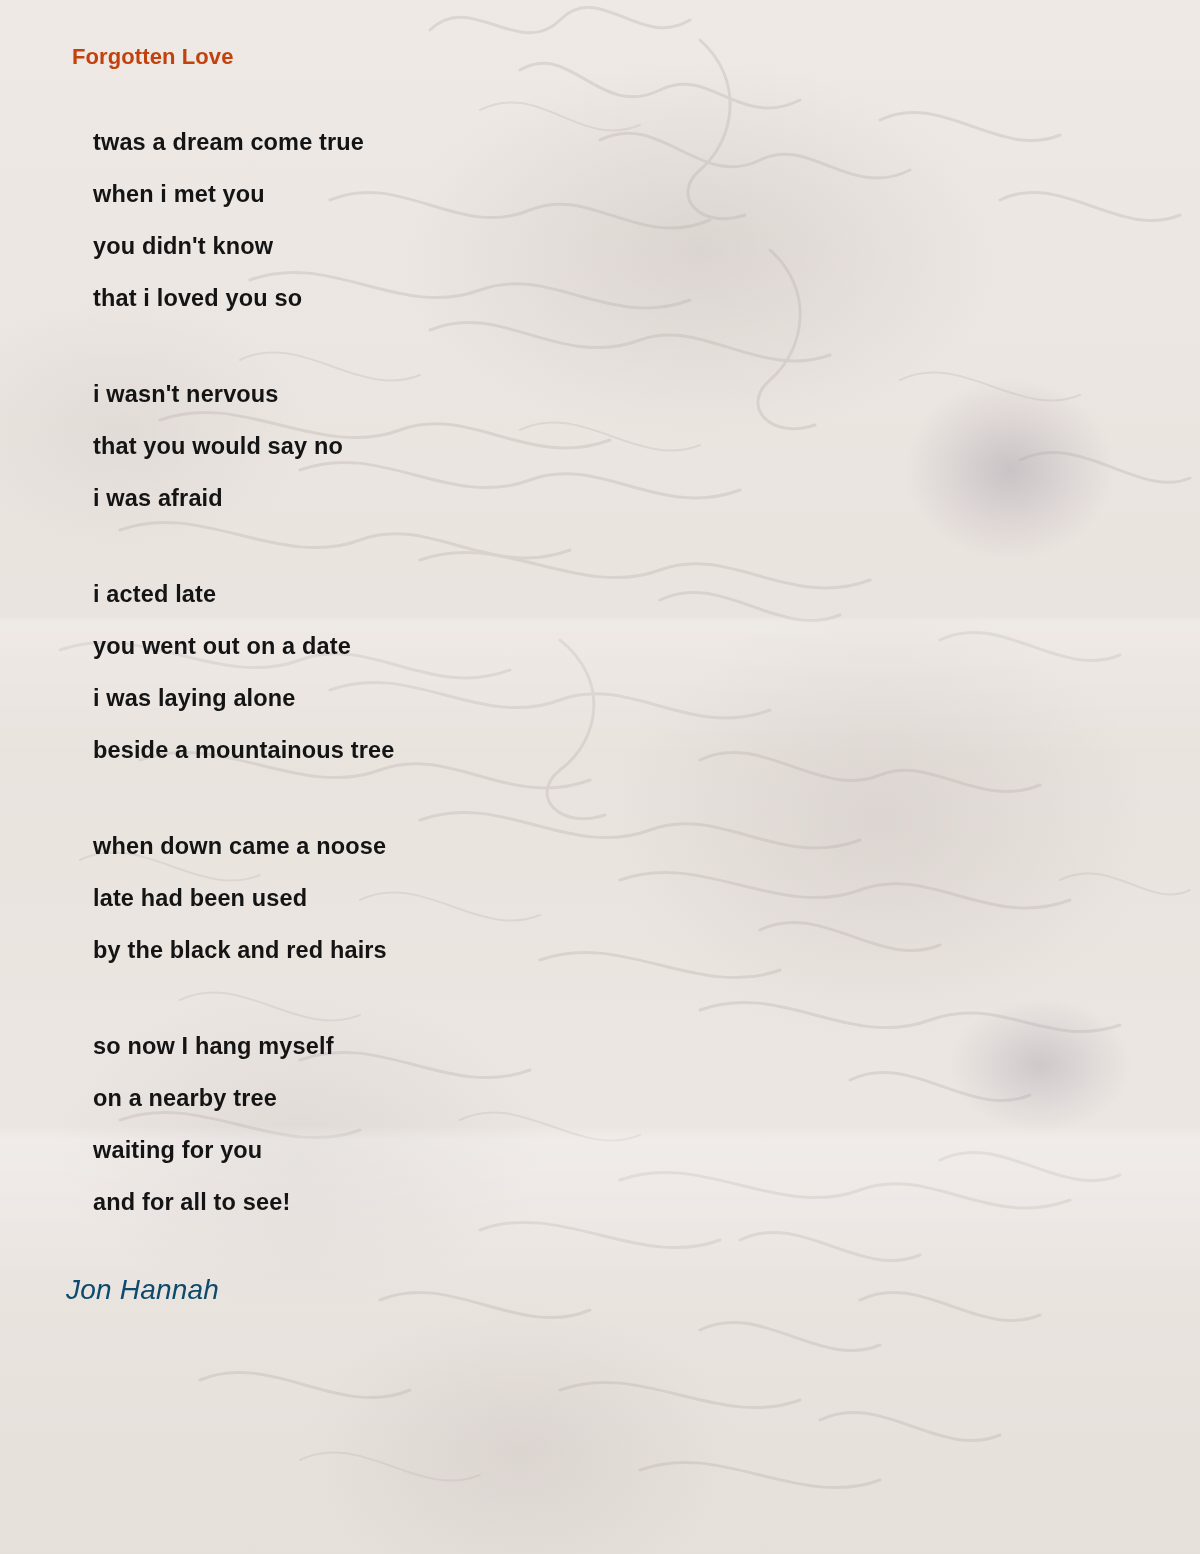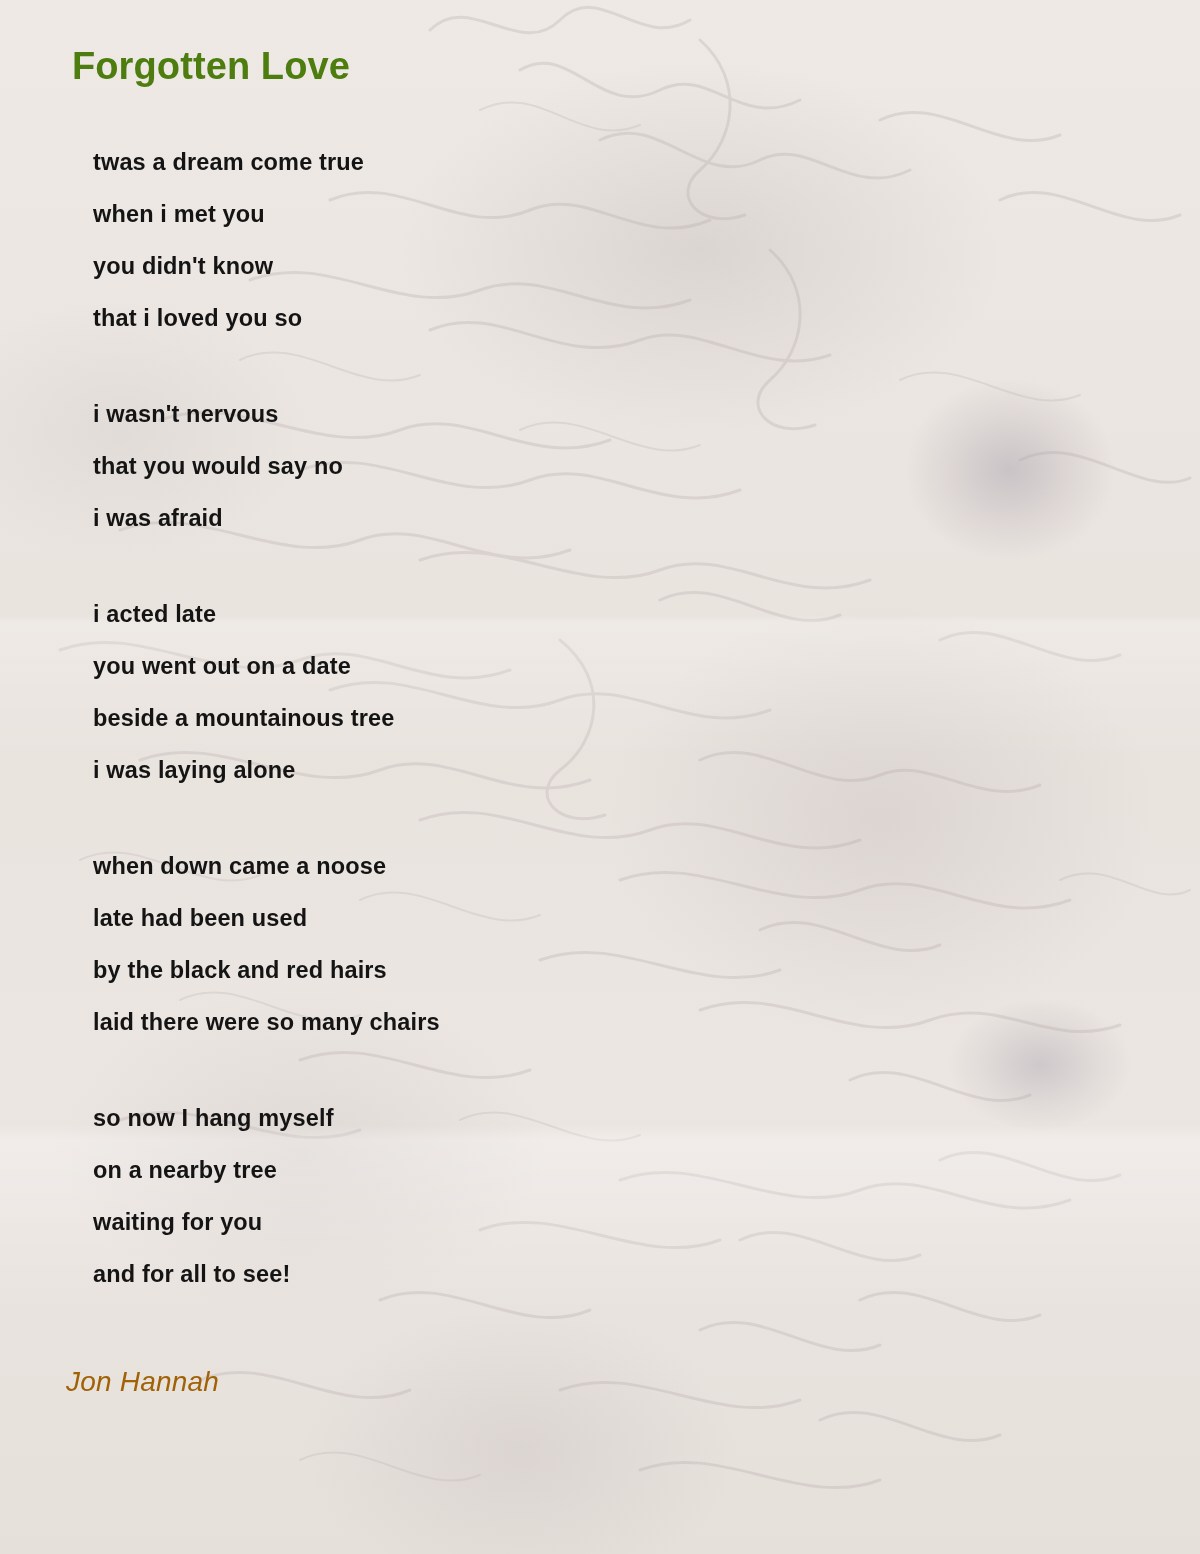--- a/index.html
+++ b/index.html
@@ -62,23 +62,23 @@
   
   .content {
     position: absolute;
     left: 66px;
     top: 44px;
     width: 900px;
     z-index: 5;
   }
 
   .poem-title {
-    font-size: 38px;
+    font-size: 22px;
     font-weight: bold;
-    color: #4d7c0f;
+    color: #c2410c;
     letter-spacing: 0.1px;
     margin: 0 0 0 6px;
     line-height: 1.2;
   }
 
   .stanzas {
     margin-top: 46px;
     margin-left: 27px;
   }
 
@@ -89,24 +89,24 @@
   .line {
     font-size: 23.5px;
     font-weight: bold;
     color: #141414;
     line-height: 52px;
     letter-spacing: 0.15px;
     white-space: pre;
   }
 
   .author {
-    margin-top: 66px;
+    margin-top: 46px;
     font-size: 28px;
     font-style: italic;
-    color: #a16207;
+    color: #0c4a6e;
     letter-spacing: 0.2px;
   }
 </style>
 </head>
 <body>
 
 <div class="page">
 
   <div class="paper-texture"></div>
 
@@ -185,29 +185,28 @@
 
       <div class="stanza">
         <div class="line">i wasn't nervous</div>
         <div class="line">that you would say no</div>
         <div class="line">i was afraid</div>
       </div>
 
       <div class="stanza">
         <div class="line">i acted late</div>
         <div class="line">you went out on a date</div>
+        <div class="line">i was laying alone</div>
         <div class="line">beside a mountainous tree</div>
-        <div class="line">i was laying alone</div>
       </div>
 
       <div class="stanza">
         <div class="line">when down came a noose</div>
         <div class="line">late had been used</div>
         <div class="line">by the black and red hairs</div>
-        <div class="line">laid there were so many chairs</div>
       </div>
 
       <div class="stanza">
         <div class="line">so now I hang myself</div>
         <div class="line">on a nearby tree</div>
         <div class="line">waiting for you</div>
         <div class="line">and for all to see!</div>
       </div>
 
     </div>

